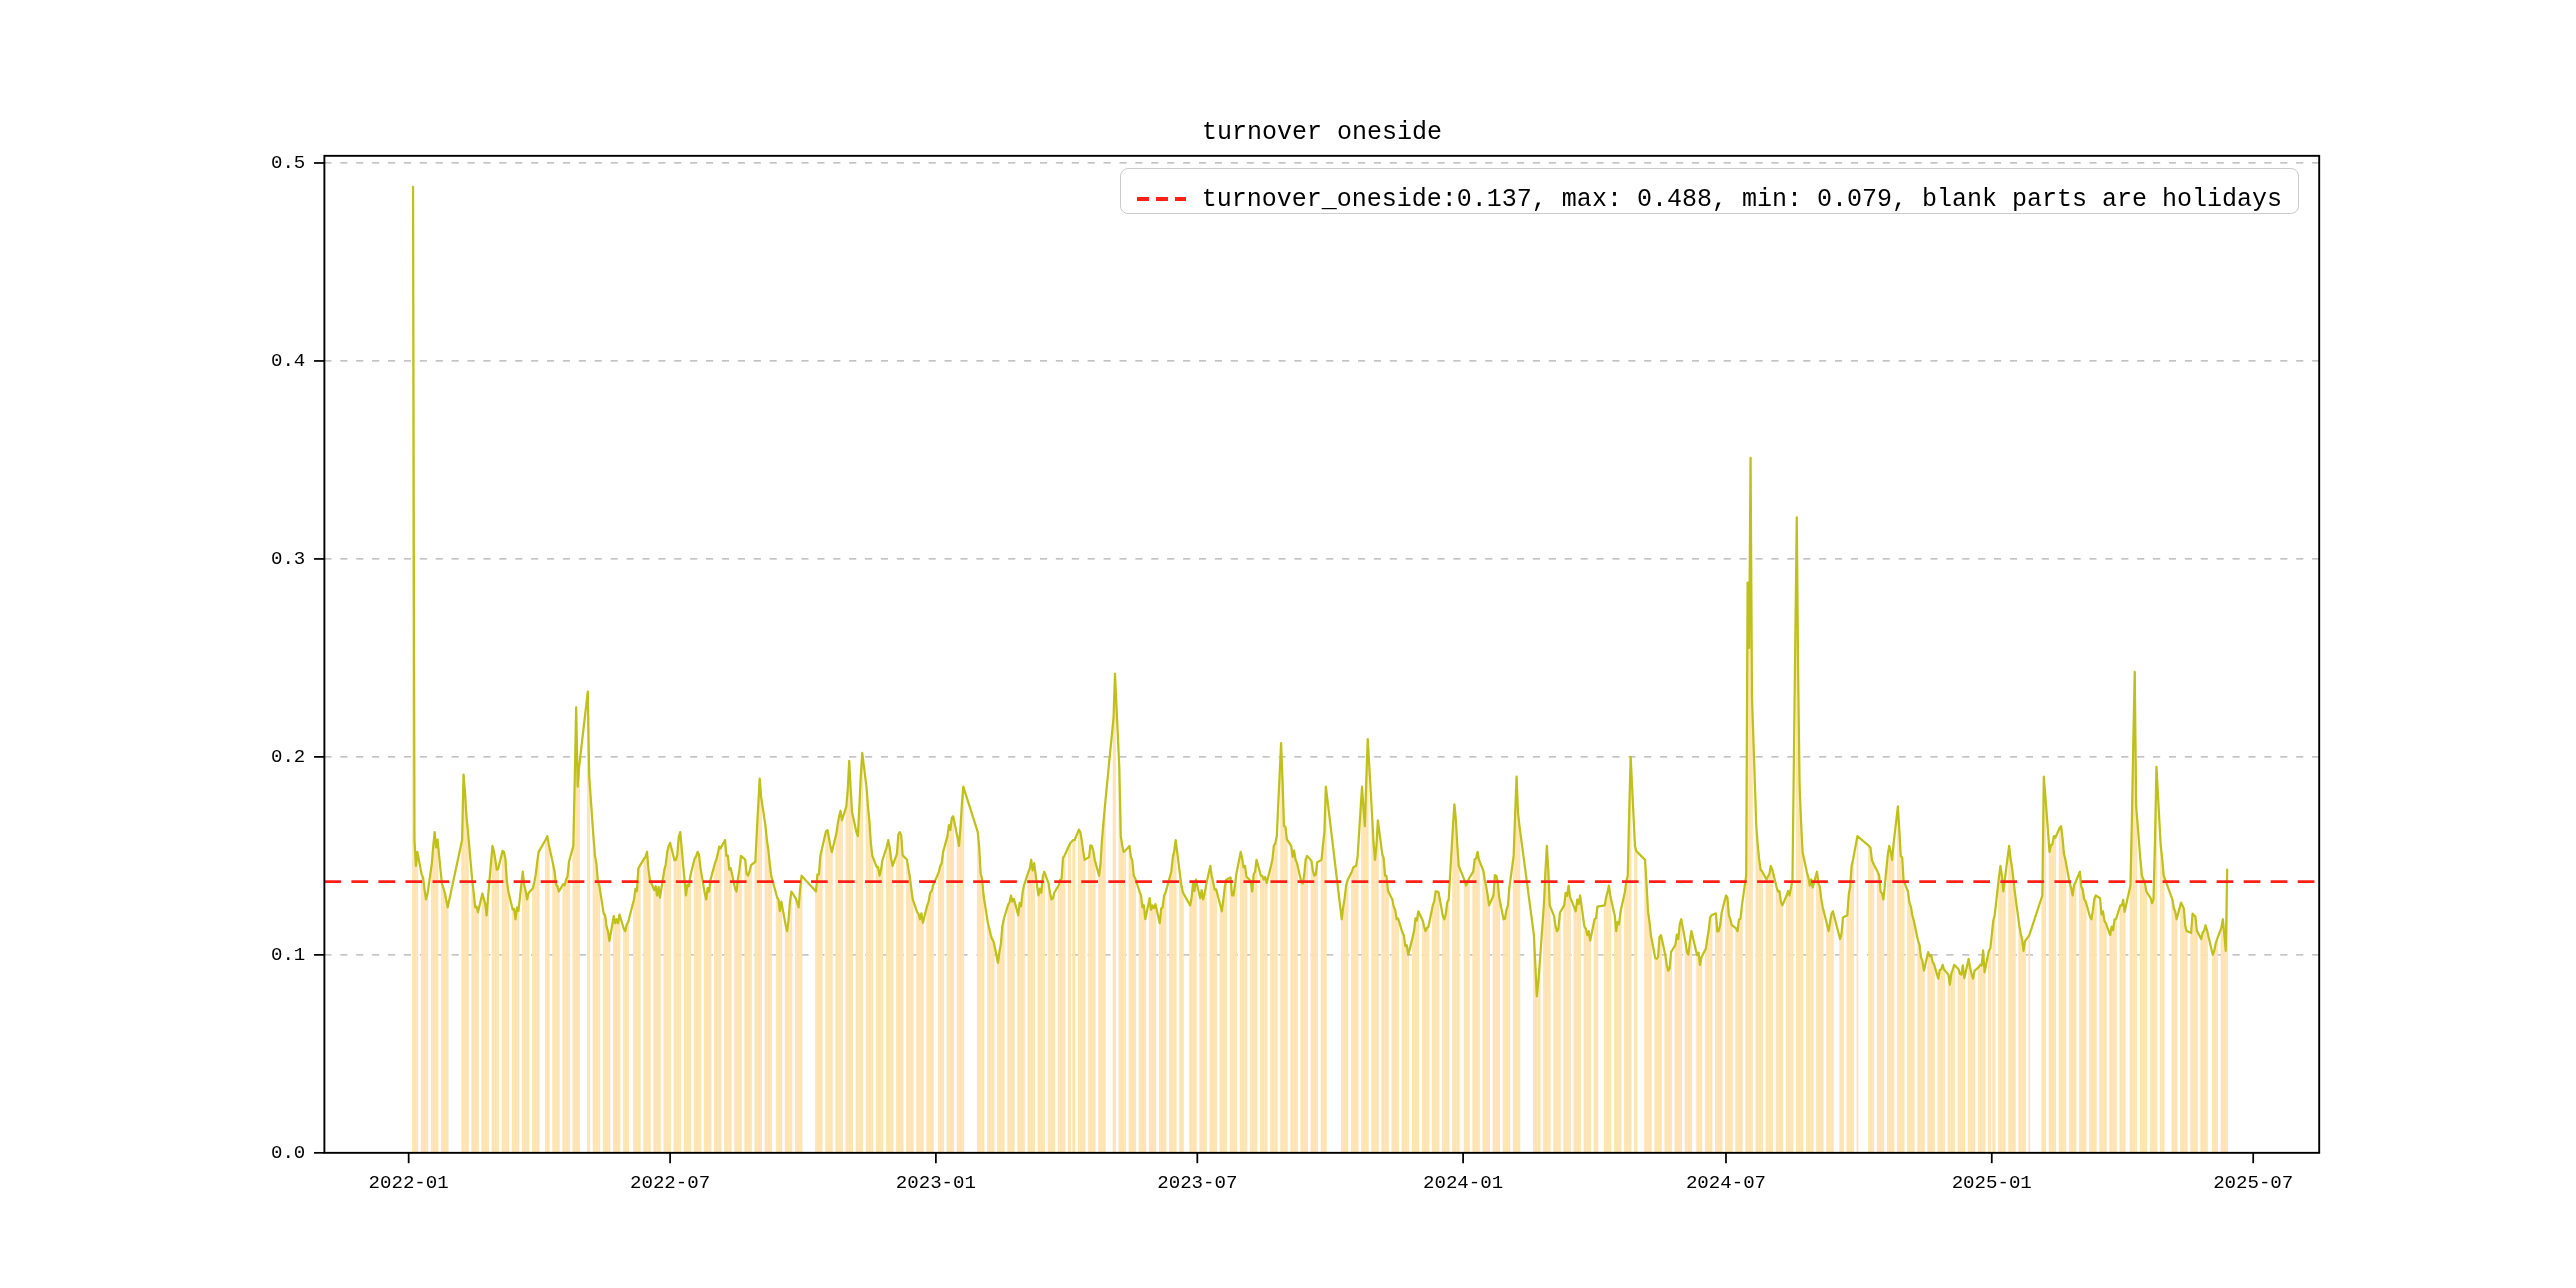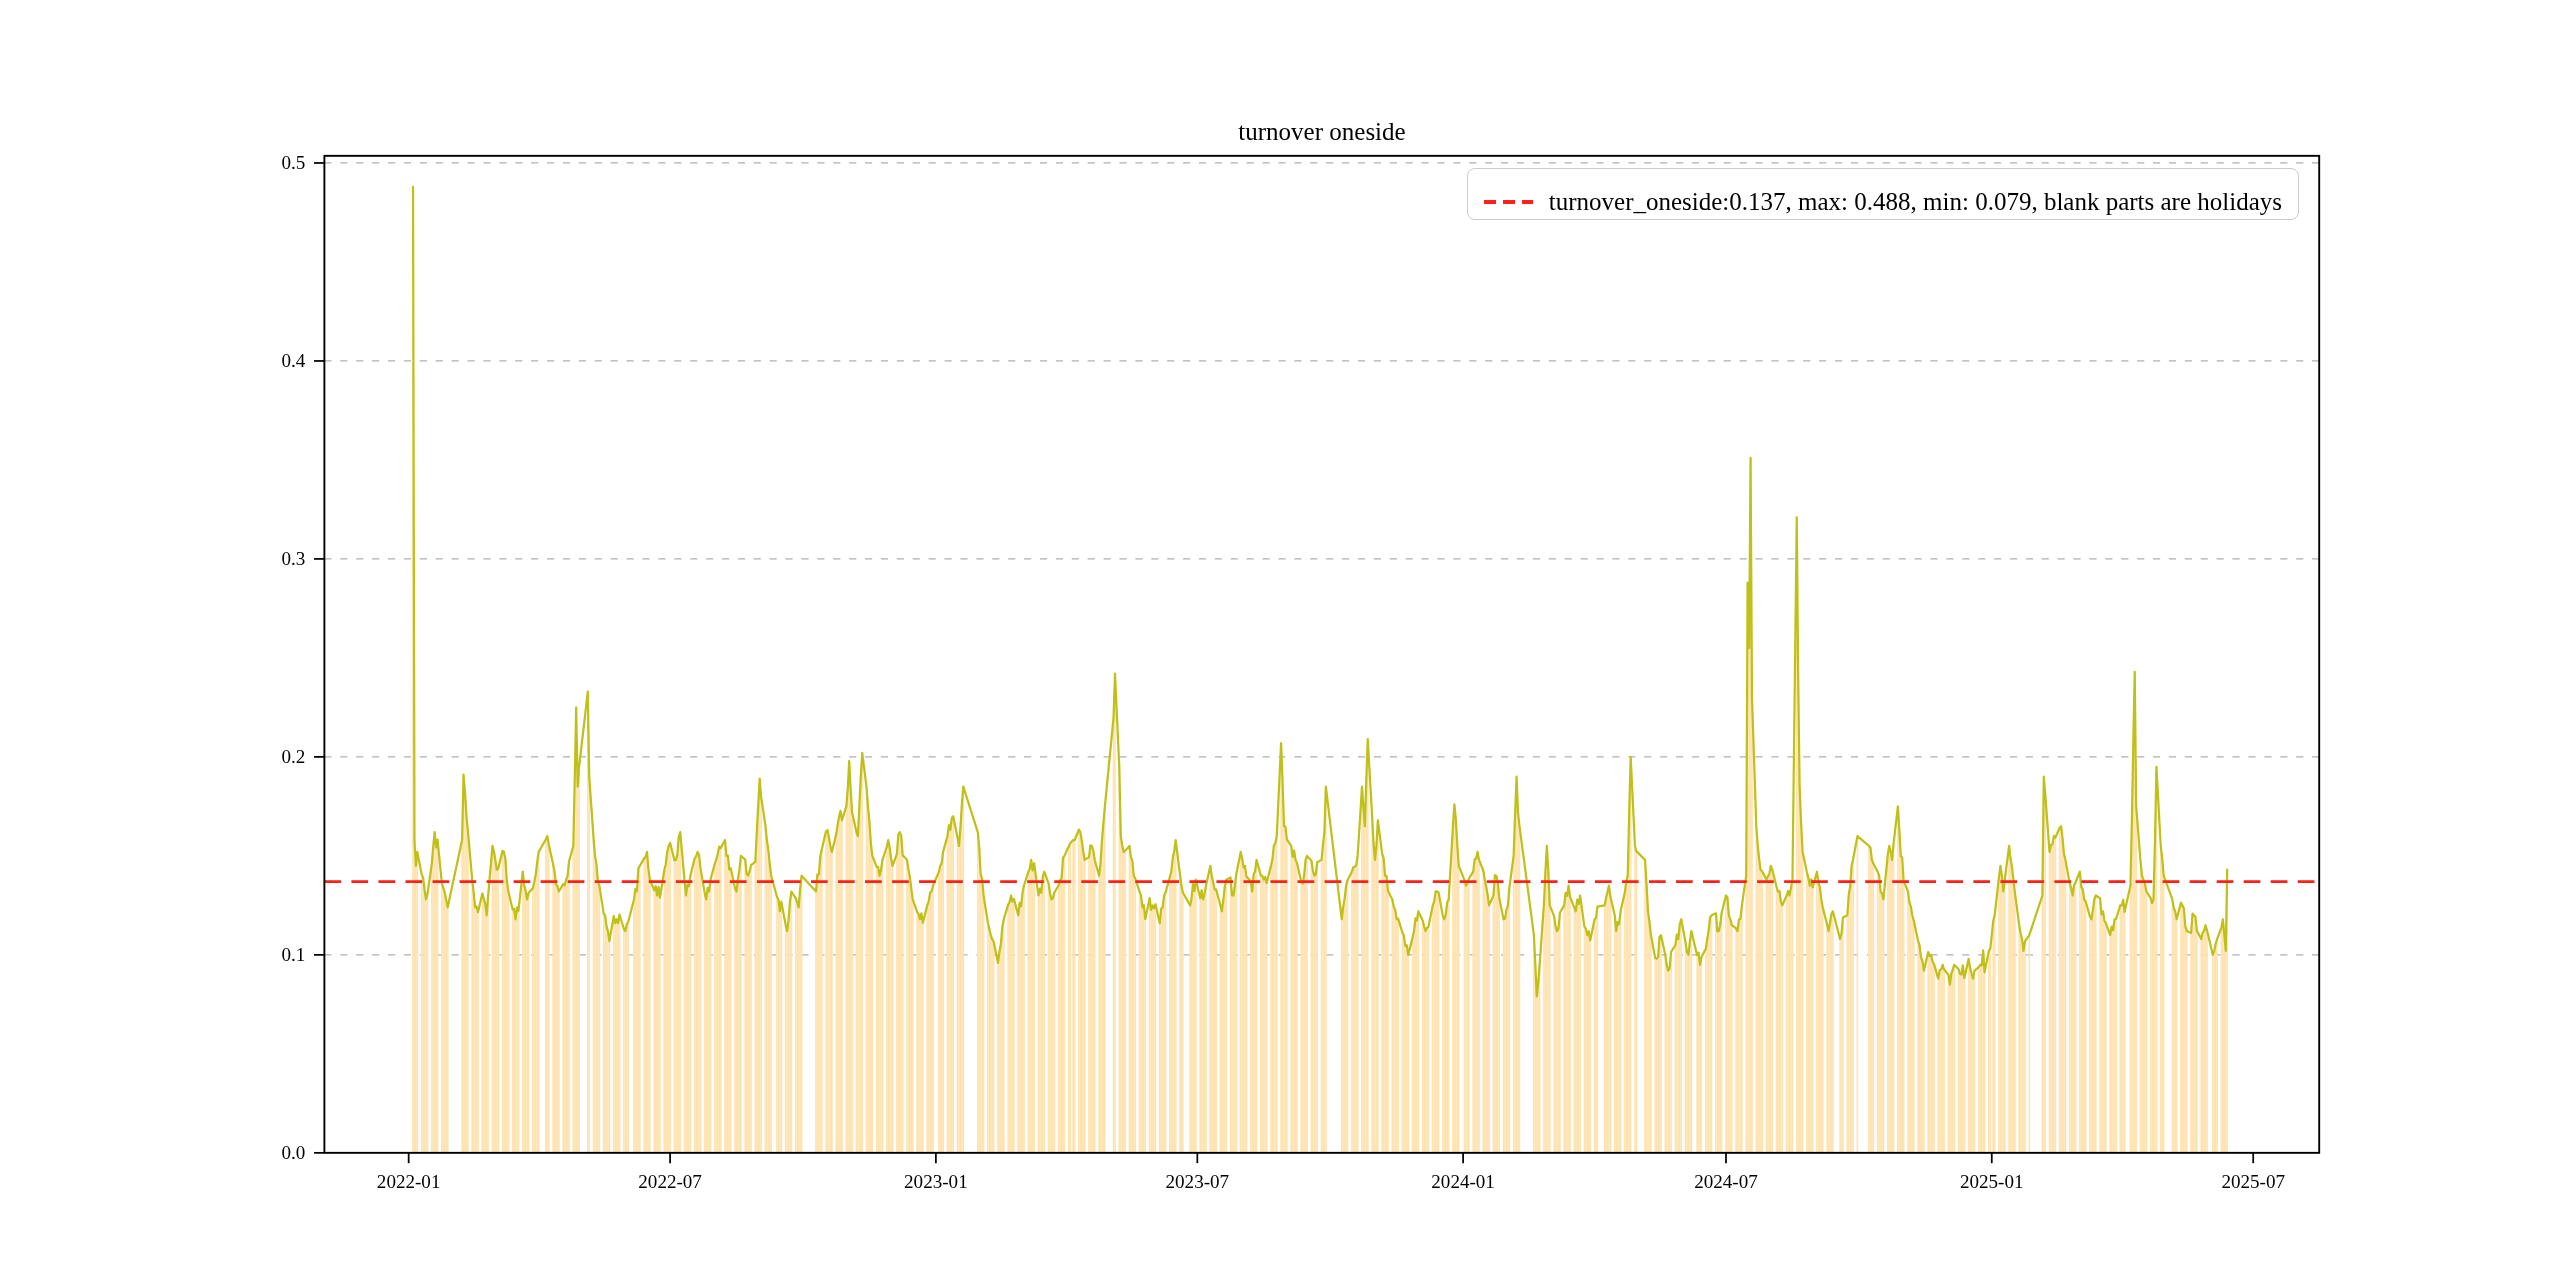--- a/index.html
+++ b/index.html
@@ -1,21 +1,21 @@
 <!DOCTYPE html>
 <html style="font-size:12.7px"><head>
 <meta charset="utf-8">
 <style>
   html,body{margin:0;padding:0;background:#ffffff;}
   #figure{position:relative;width:2576px;height:1288px;background:#ffffff;overflow:hidden;
-          font-family:Liberation Serif, serif;}
+          font-family:Liberation Mono, monospace;}
   .chart-title{position:absolute;left:324px;width:1996px;top:118px;text-align:center;
                font-size:25px;color:#000;letter-spacing:0px;}
   #plot{position:absolute;left:0;top:0;}
-  .legend{position:absolute;top:168px;right:277px;height:52px;display:flex;align-items:center;
+  .legend{position:absolute;top:168px;right:277px;height:46px;display:flex;align-items:center;
           background:rgba(255,255,255,0.92);border:1.6px solid #cbcbcb;border-radius:8px;
           padding:16px 16px 0 16px;box-sizing:border-box;}
   .legend-dash{display:inline-block;width:49px;height:3.2px;margin-right:16px;
                background:repeating-linear-gradient(90deg,#ff2018 0 12px,transparent 12px 19px);}
   .legend-text{font-size:25px;color:#000;white-space:nowrap;}
 </style>
 </head>
 <body>
 
 <div id="figure">

